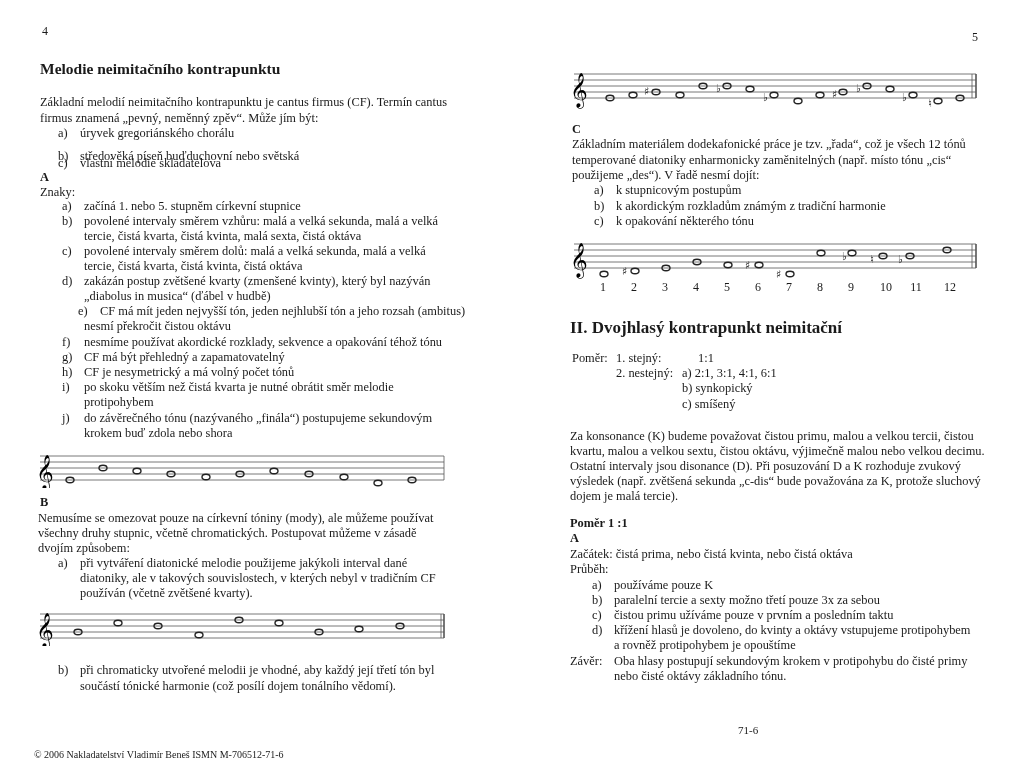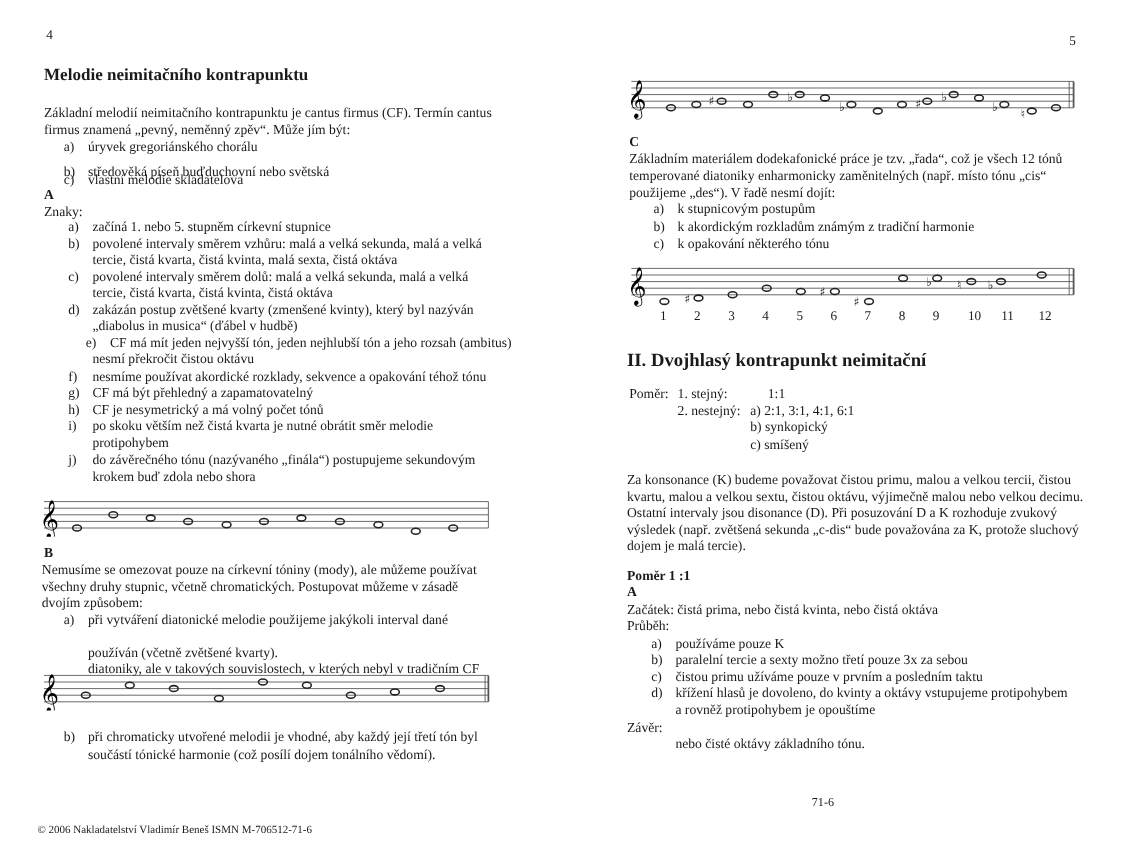--- a/index.html
+++ b/index.html
@@ -77,21 +77,21 @@
       <ellipse cx="344" cy="35" rx="4" ry="2.7"></ellipse>
         <ellipse cx="378" cy="32" rx="4" ry="2.7"></ellipse>
     </g>
   </svg>
 
   <div class="t bold" style="left:40px;top:494px;">B</div>
   <div class="t" style="left:38px;top:510px;">Nemusíme se omezovat pouze na církevní tóniny (mody), ale můžeme používat</div>
   <div class="t" style="left:38px;top:525px;">všechny druhy stupnic, včetně chromatických. Postupovat můžeme v zásadě</div>
   <div class="t" style="left:38px;top:540px;">dvojím způsobem:</div>
   <div class="li" style="left:58px;top:555px;"><span class="m">a)</span><span class="txt">při vytváření diatonické melodie použijeme jakýkoli interval dané</span></div>
-  <div class="li" style="left:80px;top:570px;margin-top:30px;">diatoniky, ale v takových souvislostech, v kterých nebyl v tradičním CF</div>
+  <div class="li" style="left:80px;top:570px;">diatoniky, ale v takových souvislostech, v kterých nebyl v tradičním CF</div>
   <div class="li" style="left:80px;top:585px;">používán (včetně zvětšené kvarty).</div>
 
   <svg class="staff" style="left:34px;top:606px;" width="416" height="40">
     <g stroke="#555" stroke-width="0.8">
       <line x1="6" y1="8" x2="410" y2="8"></line>
         <line x1="6" y1="14" x2="410" y2="14"></line>
         <line x1="6" y1="20" x2="410" y2="20"></line>
         <line x1="6" y1="26" x2="410" y2="26"></line>
         <line x1="6" y1="32" x2="410" y2="32"></line>
       <line x1="407" y1="8" x2="407" y2="32"></line>
@@ -239,16 +239,17 @@
   <div class="t" style="left:58px;top:546px;">Začátek: čistá prima, nebo čistá kvinta, nebo čistá oktáva</div>
   <div class="t" style="left:58px;top:561px;">Průběh:</div>
 
   <div class="li" style="left:80px;top:577px;"><span class="m">a)</span><span class="txt">používáme pouze K</span></div>
   <div class="li" style="left:80px;top:592px;"><span class="m">b)</span><span class="txt">paralelní tercie a sexty možno třetí pouze 3x za sebou</span></div>
   <div class="li" style="left:80px;top:607px;"><span class="m">c)</span><span class="txt">čistou primu užíváme pouze v prvním a posledním taktu</span></div>
   <div class="li" style="left:80px;top:622px;"><span class="m">d)</span><span class="txt">křížení hlasů je dovoleno, do kvinty a oktávy vstupujeme protipohybem</span></div>
   <div class="li" style="left:102px;top:637px;">a rovněž protipohybem je opouštíme</div>
 
   <div class="t" style="left:58px;top:653px;">Závěr:</div>
+  <div class="t" style="left:102px;top:653px;">Oba hlasy postupují sekundovým krokem v protipohybu do čisté primy</div>
   <div class="t" style="left:102px;top:668px;">nebo čisté oktávy základního tónu.</div>
 
   <div class="foot" style="left:226px;top:724px;font-size:11px;">71-6</div>
 </div>
 
 </body></html>

